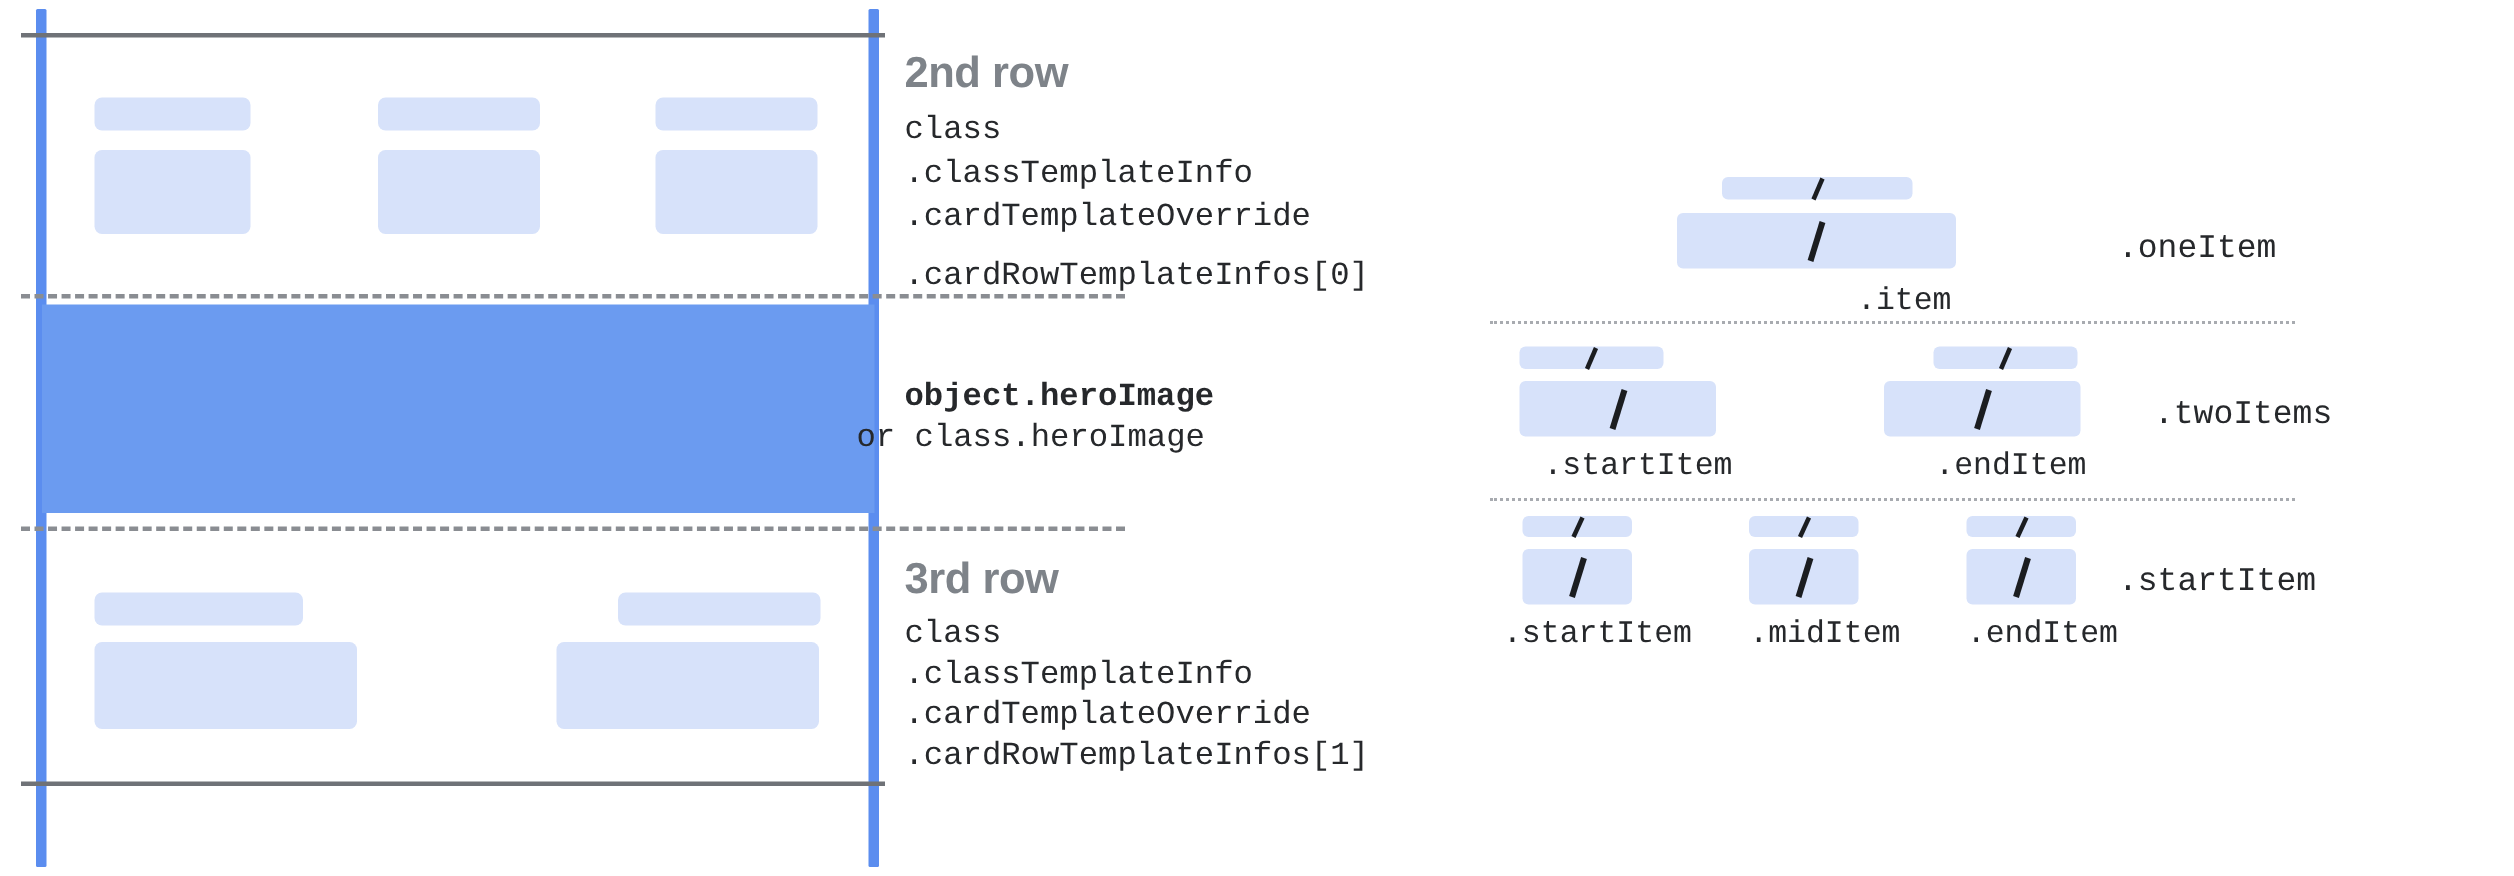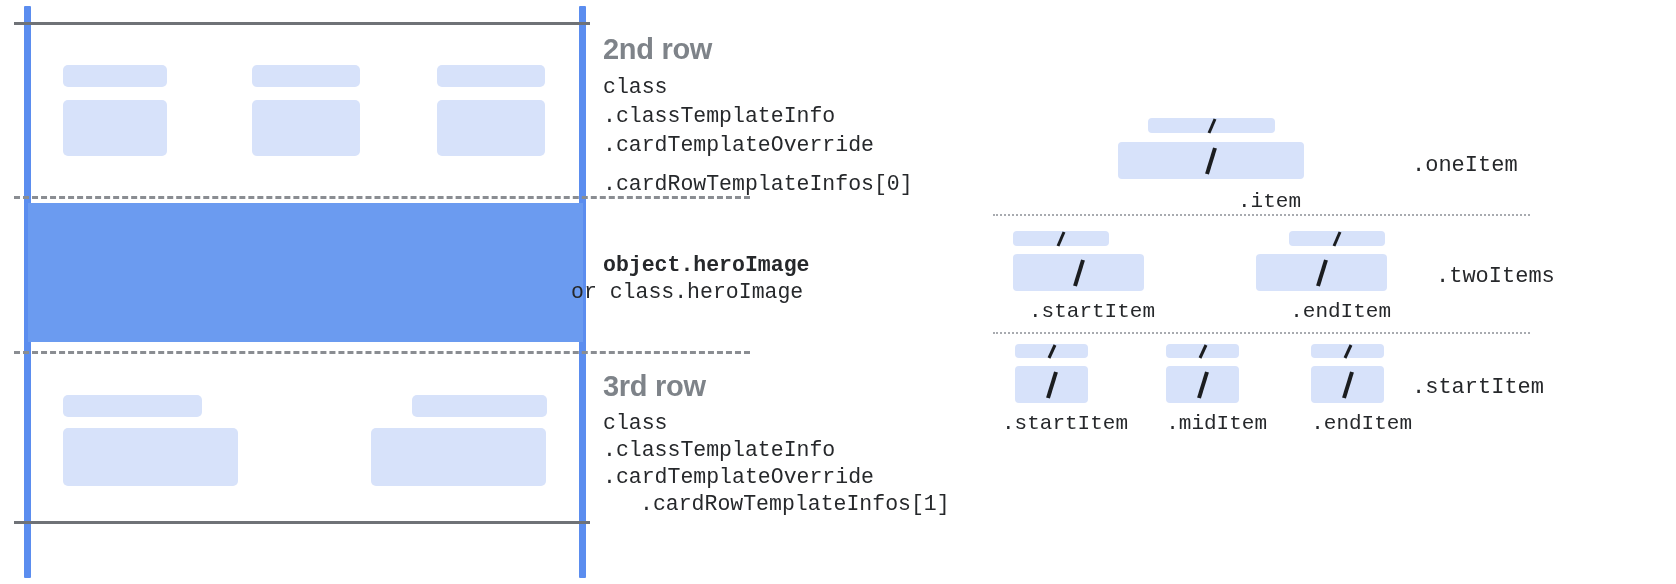--- a/index.html
+++ b/index.html
@@ -158,21 +158,21 @@
     <div class="code" style="left:603px; top:131px;">.cardTemplateOverride</div>
     <div class="code" style="left:603px; top:170px;">.cardRowTemplateInfos[0]</div>
 
     <div class="code" style="left:603px; top:251px;font-weight:bold;">object.heroImage</div>
     <div class="code" style="left:571px; top:278px;font-family:Liberation Mono, monospace;">or class.heroImage</div>
 
     <div class="row-title" style="left:603px; top:370px;">3rd row</div>
     <div class="code" style="left:603px; top:409px;">class</div>
     <div class="code" style="left:603px; top:436px;">.classTemplateInfo</div>
     <div class="code" style="left:603px; top:463px;">.cardTemplateOverride</div>
-    <div class="code" style="left:603px; top:490px;margin-left:37px;">.cardRowTemplateInfos[1]</div>
+    <div class="code" style="left:603px; top:490px;">.cardRowTemplateInfos[1]</div>
   </div>
 
   <div>
 
     <div>
       <div class="ph" style="left:1148px; top:118px; width:127px; height:15px;">
         <span class="slash">
           <svg width="10" height="16" viewBox="0 0 10 16" aria-hidden="true">
             <line x1="8" y1="1" x2="2" y2="15" stroke="#1b1d20" stroke-width="3"></line>
           </svg>

